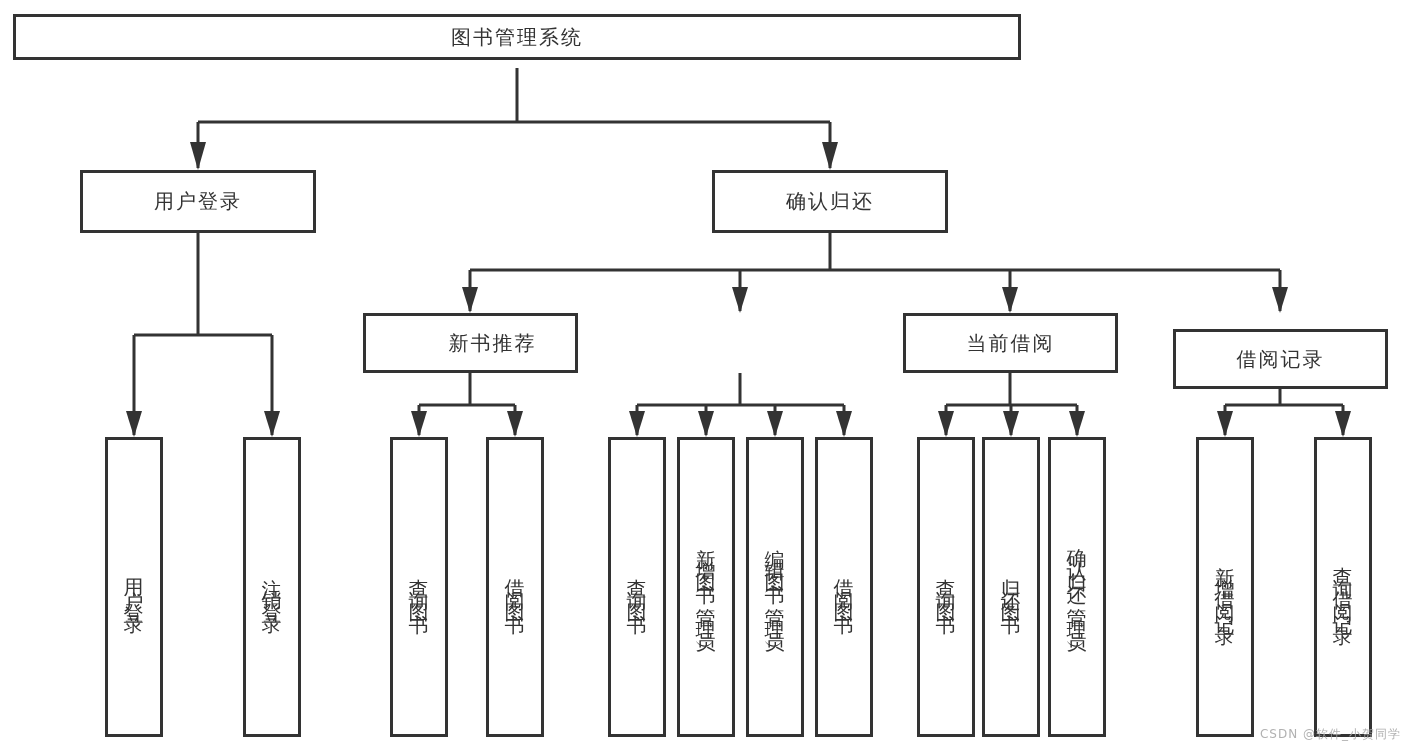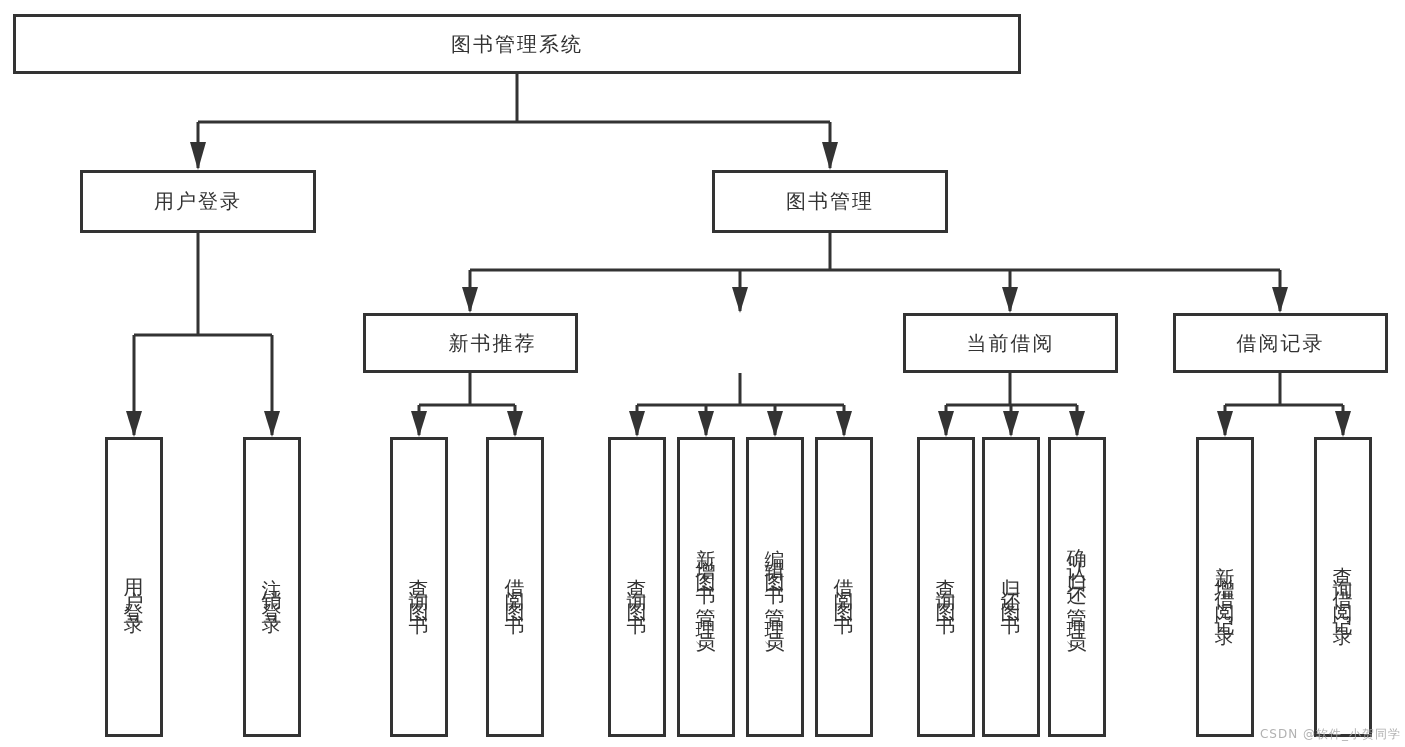--- a/index.html
+++ b/index.html
@@ -46,28 +46,28 @@
     top: 437px;
   }
   .vbox span {
     writing-mode: vertical-rl;
     text-orientation: mixed;
     font-size: 20px;
     letter-spacing: 12px;
     color: #333333;
     line-height: 1;
   }
-  .root   { left: 13px;  top: 14px;  width: 1008px; height: 60px; }
+  .root   { left: 13px;  top: 14px;  width: 1008px; height: 46px; }
   .l2a    { left: 80px;  top: 170px; width: 236px;  height: 63px; }
   .l2b    { left: 712px; top: 170px; width: 236px;  height: 63px; }
   .l3     { top: 313px;  width: 215px; height: 60px; }
   .l3a    { left: 363px; padding-left: 44px; }
   .l3b    { left: 633px; }
   .l3c    { left: 903px; }
-  .l3d    { left: 1173px; }
+  .l3d    { left: 1173px; margin-top: 16px; }
   .lfA1 { left: 105px; }  .lfA2 { left: 243px; }
   .lfB1 { left: 390px; }  .lfB2 { left: 486px; }
   .lfC1 { left: 608px; }  .lfC2 { left: 677px; }  .lfC3 { left: 746px; }  .lfC4 { left: 815px; }
   .lfD1 { left: 917px; }  .lfD2 { left: 982px; }  .lfD3 { left: 1048px; }
   .lfE1 { left: 1196px; } .lfE2 { left: 1314px; }
   .watermark {
     position: absolute;
     right: 4px;
     bottom: 4px;
     font-size: 12px;
@@ -117,21 +117,21 @@
   </svg>
 
   <div class="box hbox root">
     <span>图书管理系统</span>
   </div>
 
   <div class="box hbox l2a">
     <span>用户登录</span>
   </div>
   <div class="box hbox l2b">
-    <span>图书管理</span>
+    <span>确认归还</span>
   </div>
 
   <div class="box hbox l3 l3a">
     <span>新书推荐</span>
   </div>
   <div class="box hbox l3 l3c">
     <span>当前借阅</span>
   </div>
   <div class="box hbox l3 l3d">
     <span>借阅记录</span>

